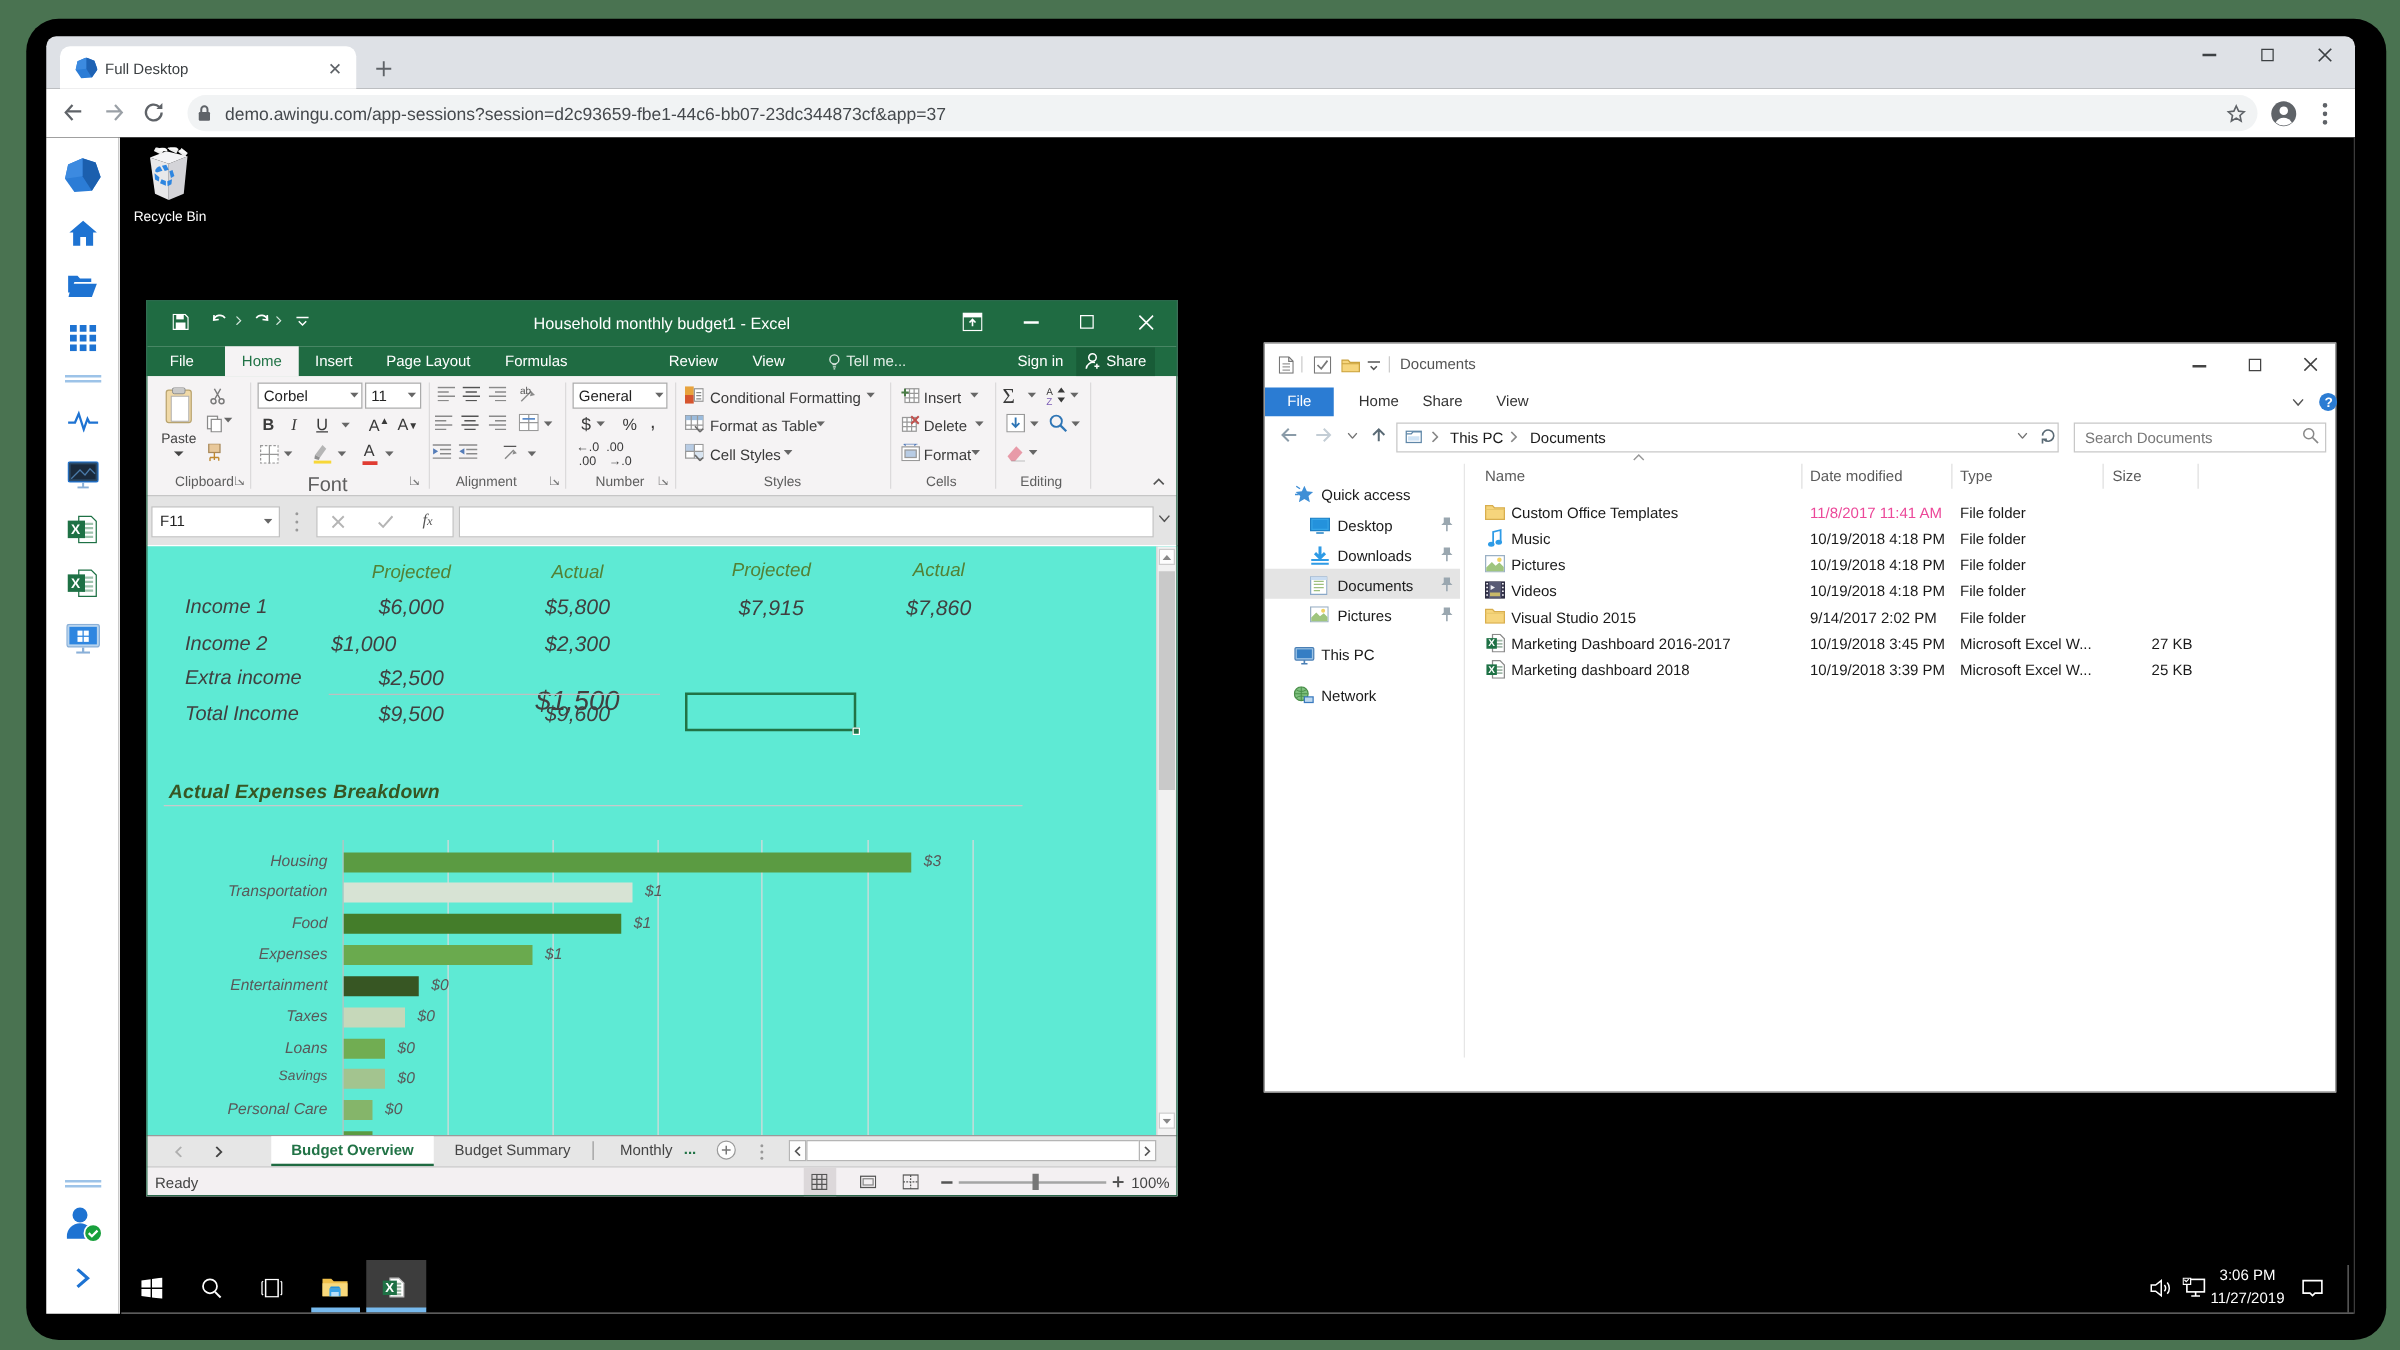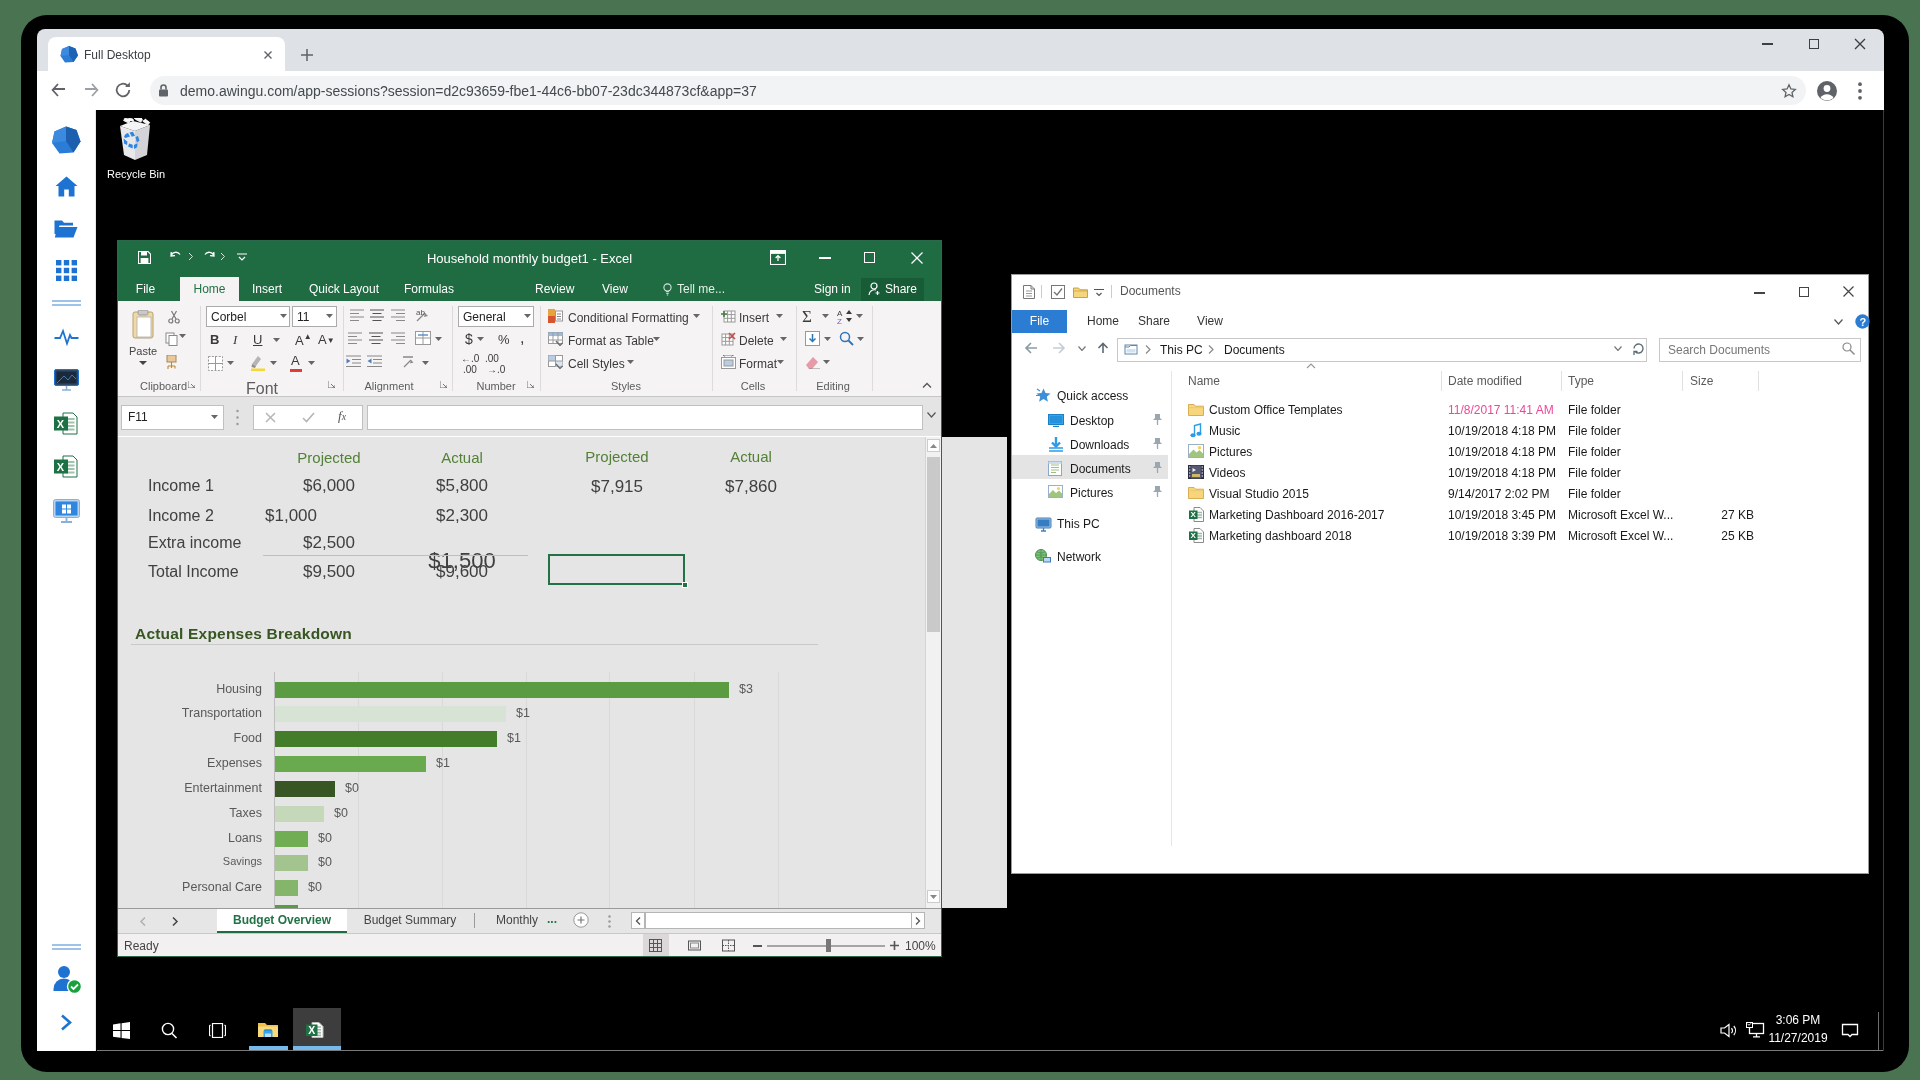--- a/index.html
+++ b/index.html
@@ -258,21 +258,21 @@
   <div class="abs" style="left:794px;top:12px;width:12px;height:12px;">
     <svg width="12" height="12" viewBox="0 0 12 12">
         <path d="M0.5 0.5 L11.5 11.5 M11.5 0.5 L0.5 11.5" stroke="#fff" stroke-width="1.3"></path>
       </svg>
   </div>
 
   <div class="abs" style="left:0;top:37px;width:825px;height:24px;background:#1f6b42;"></div>
   <div class="abs" style="left:7px;top:37px;width:43px;height:24px;color:#fff;font-size:12px;text-align:center;line-height:24px;">File</div>
   <div class="abs" style="left:63px;top:37px;width:59px;height:24px;background:#f5f3f4;color:#217346;font-size:12px;text-align:center;line-height:24px;">Home</div>
   <div class="abs" style="left:135px;top:37px;color:#fff;line-height:24px;">Insert</div>
-  <div class="abs" style="left:192px;top:37px;color:#fff;line-height:24px;">Quick Layout</div>
+  <div class="abs" style="left:192px;top:37px;color:#fff;line-height:24px;">Page Layout</div>
   <div class="abs" style="left:287px;top:37px;color:#fff;line-height:24px;">Formulas</div>
   <div class="abs" style="left:365px;top:37px;color:#fff;line-height:24px;margin-top:48px;">Data</div>
   <div class="abs" style="left:418px;top:37px;color:#fff;line-height:24px;">Review</div>
   <div class="abs" style="left:485px;top:37px;color:#fff;line-height:24px;">View</div>
   <div class="abs" style="left:545px;top:43px;width:11px;height:13px;">
     <svg width="11" height="13" viewBox="0 0 11 13">
         <circle cx="5.5" cy="4.5" r="3.6" fill="none" stroke="#d6e5dd" stroke-width="1.1"></circle>
         <path d="M4 8.7 H7 M4.3 10.4 H6.7 M4.8 12 H6.2" stroke="#d6e5dd" stroke-width="1" fill="none"></path>
       </svg>
   </div>
@@ -681,21 +681,21 @@
       </div>
     <div class="abs" style="left:221px;top:11px;font-size:13px;font-style:italic;font-family:'Liberation Serif',serif;color:#555;">f<span style="font-size:10px;">x</span></div>
     <div class="abs" style="left:250px;top:8px;width:556px;height:25px;background:#fff;border:1px solid #c0c0c0;"></div>
     <div class="abs" style="left:810px;top:15px;width:9px;height:6px;">
         <svg width="9" height="6">
           <path d="M0.5 0.5 L4.5 5 L8.5 0.5" stroke="#555" stroke-width="1.2" fill="none"></path>
         </svg>
       </div>
   </div>
 
-  <div class="abs" style="left:0;top:197px;width:890px;height:471px;background:#e5e5e5;overflow:hidden;">
+  <div class="abs" style="left:0;top:197px;width:825px;height:471px;background:#5eead4;overflow:hidden;font-style:italic;">
 
     <div class="abs" style="left:808px;top:0;width:17px;height:471px;background:#f1f1f1;border-left:1px solid #d4d4d4;"></div>
     <div class="abs" style="left:810px;top:2px;width:13px;height:13px;background:#fdfdfd;border:1px solid #ccc;"></div>
     <div class="abs" style="left:813px;top:7px;width:7px;height:5px;">
         <svg width="7" height="5">
           <path d="M0 4 L3.5 0 L7 4" fill="#888"></path>
         </svg>
       </div>
     <div class="abs" style="left:810px;top:20px;width:13px;height:175px;background:#c9c9c9;"></div>
     <div class="abs" style="left:810px;top:453px;width:13px;height:13px;background:#fdfdfd;border:1px solid #ccc;"></div>

